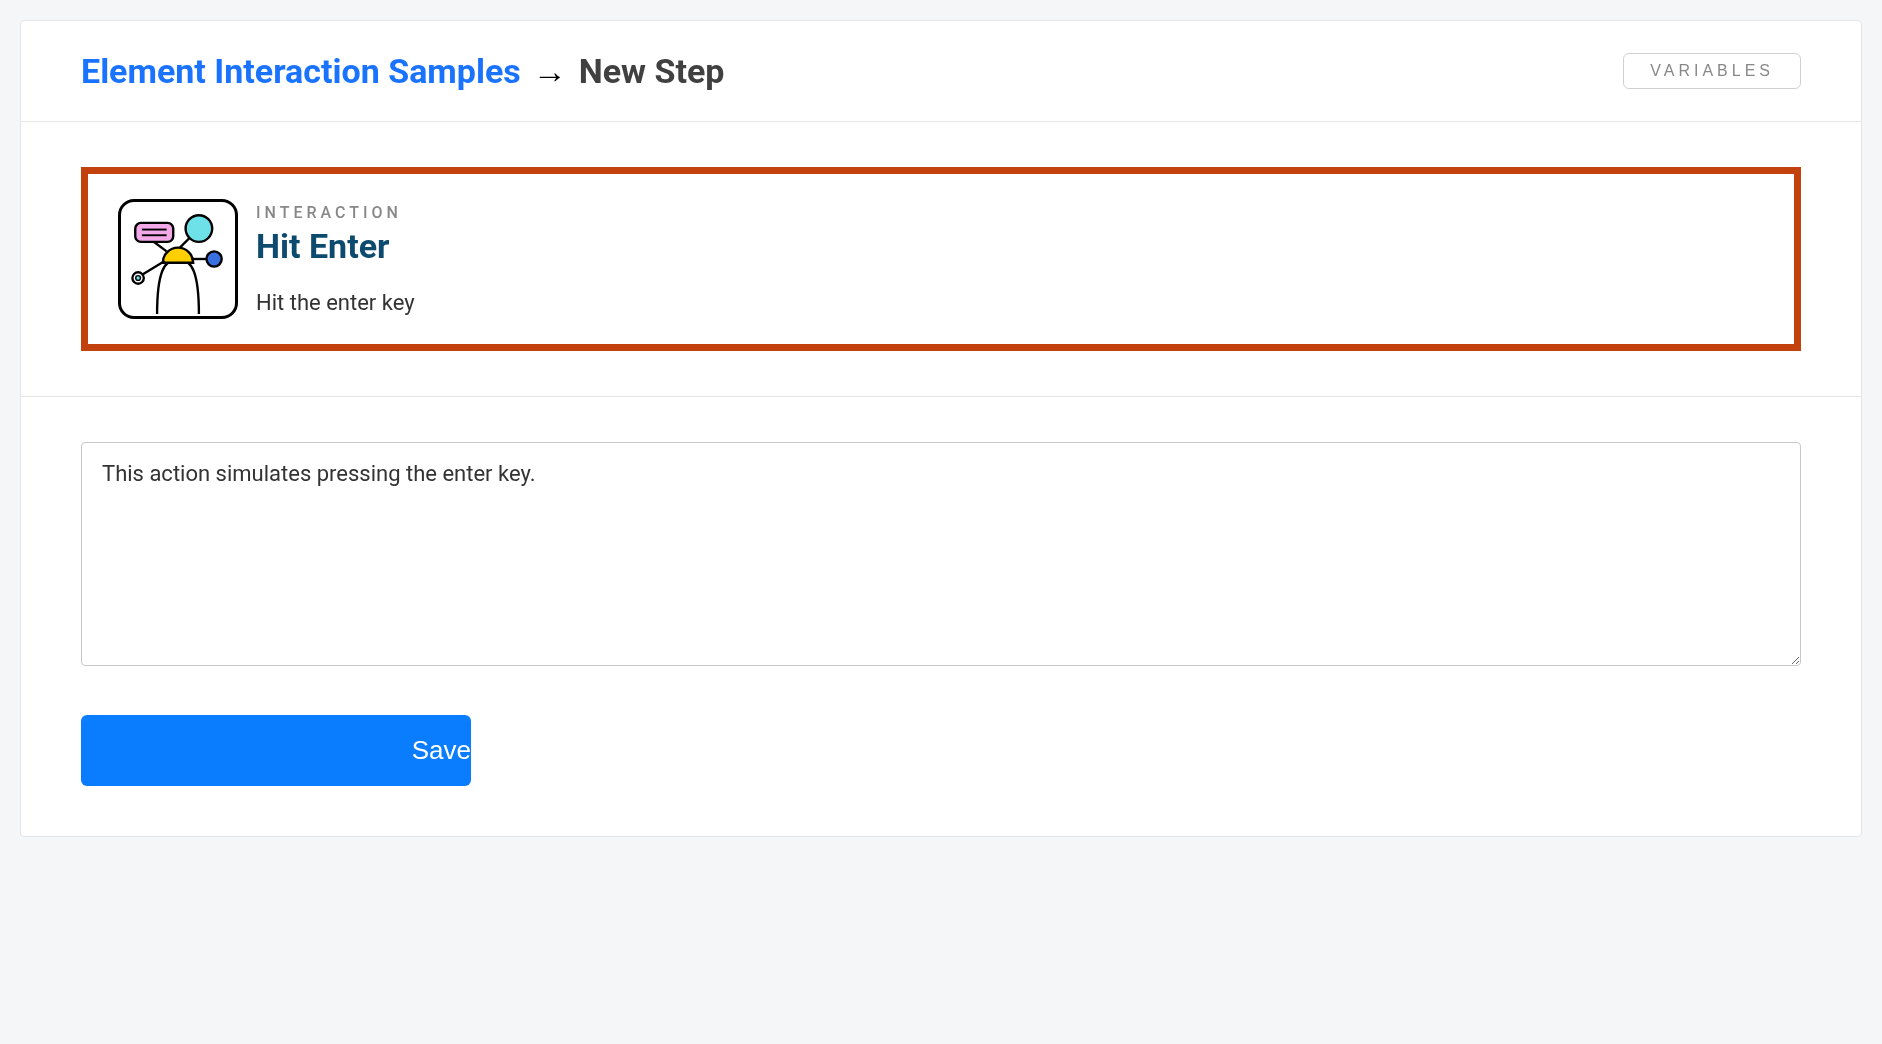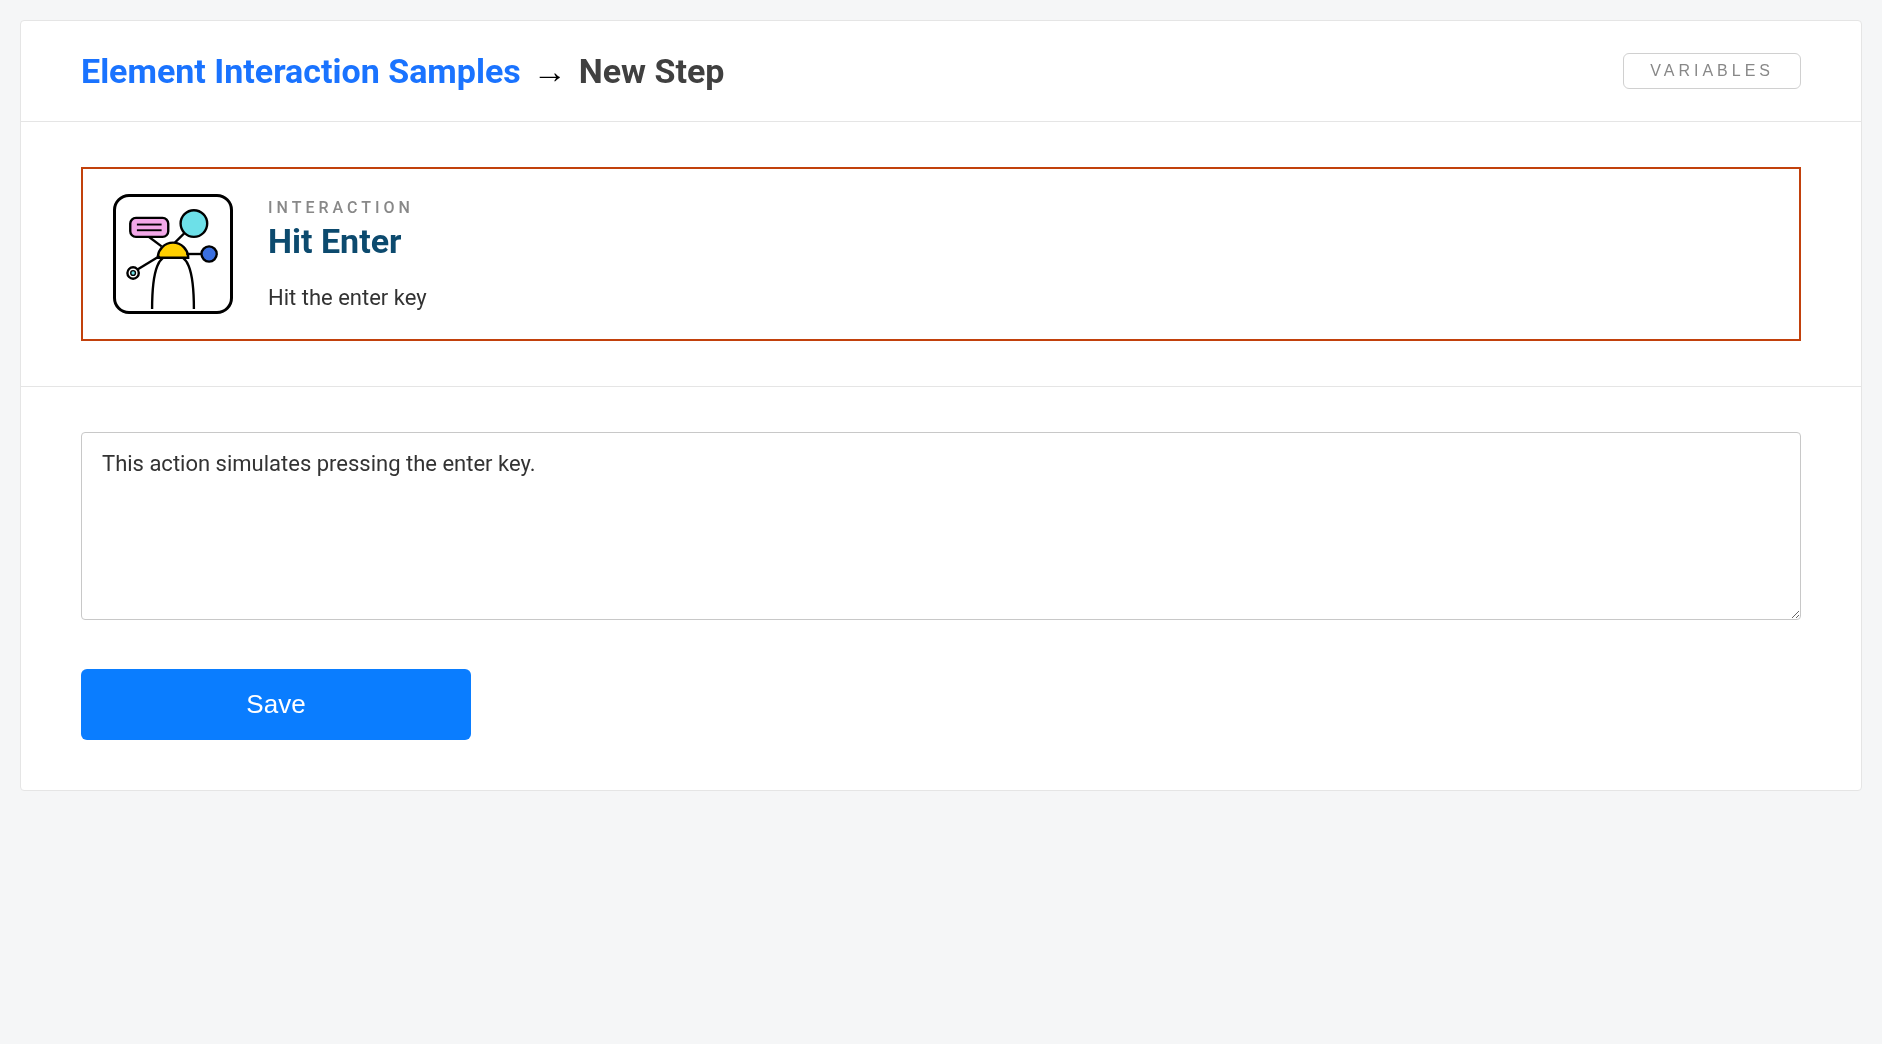--- a/index.html
+++ b/index.html
@@ -53,25 +53,25 @@
       letter-spacing: 4px;
       font-weight: 500;
       cursor: pointer;
       text-transform: uppercase;
     }
     .section-interaction {
       padding: 45px 60px;
       border-bottom: 1px solid #e5e5e5;
     }
     .interaction-card {
-      border: 2px solid #c2410c;
+      border: 7px solid #c2410c;
       padding: 25px 30px;
       display: flex;
       align-items: center;
-      gap: 35px;
+      gap: 18px;
     }
     .interaction-icon {
       width: 120px;
       height: 120px;
       border: 3px solid #000;
       border-radius: 16px;
       flex-shrink: 0;
       background: #fff;
       position: relative;
     }
@@ -95,40 +95,41 @@
     .interaction-desc {
       font-size: 22px;
       color: #333;
       margin-top: 20px;
     }
     .section-form {
       padding: 45px 60px 50px 60px;
     }
     .description-textarea {
       width: 100%;
-      height: 188px;
+      height: 224px;
       border: 1px solid #c8c8c8;
       border-radius: 4px;
       padding: 18px 20px;
       font-size: 22px;
       font-family: inherit;
       color: #333;
       resize: vertical;
     }
     .save-btn {
       margin-top: 45px;
       background: #0a7dff;
       color: #fff;
       border: none;
       font-size: 26px;
       font-weight: 500;
       padding: 20px 0;
       width: 390px;
       border-radius: 6px;
       cursor: pointer;
+      text-align: right;
     }
   </style>
 </head>
 <body>
 
 <div class="container">
 
   <div class="header">
     <div class="breadcrumb">
       <a href="#" class="breadcrumb-link">Element Interaction Samples</a>

